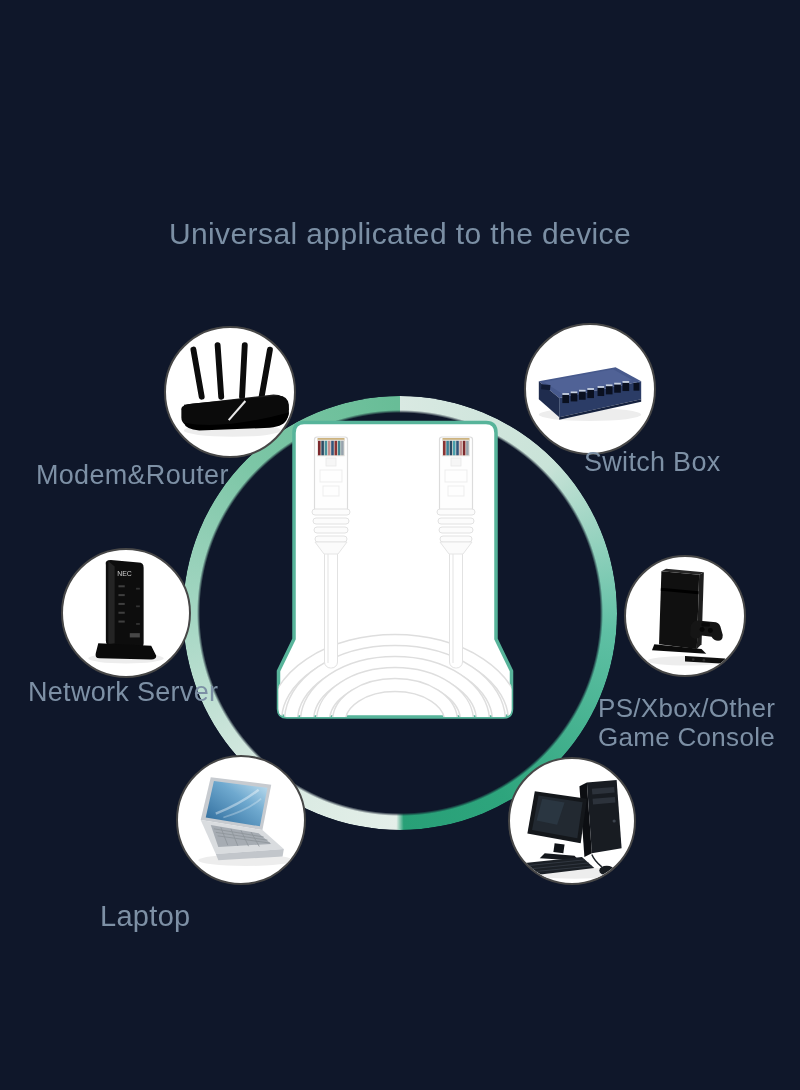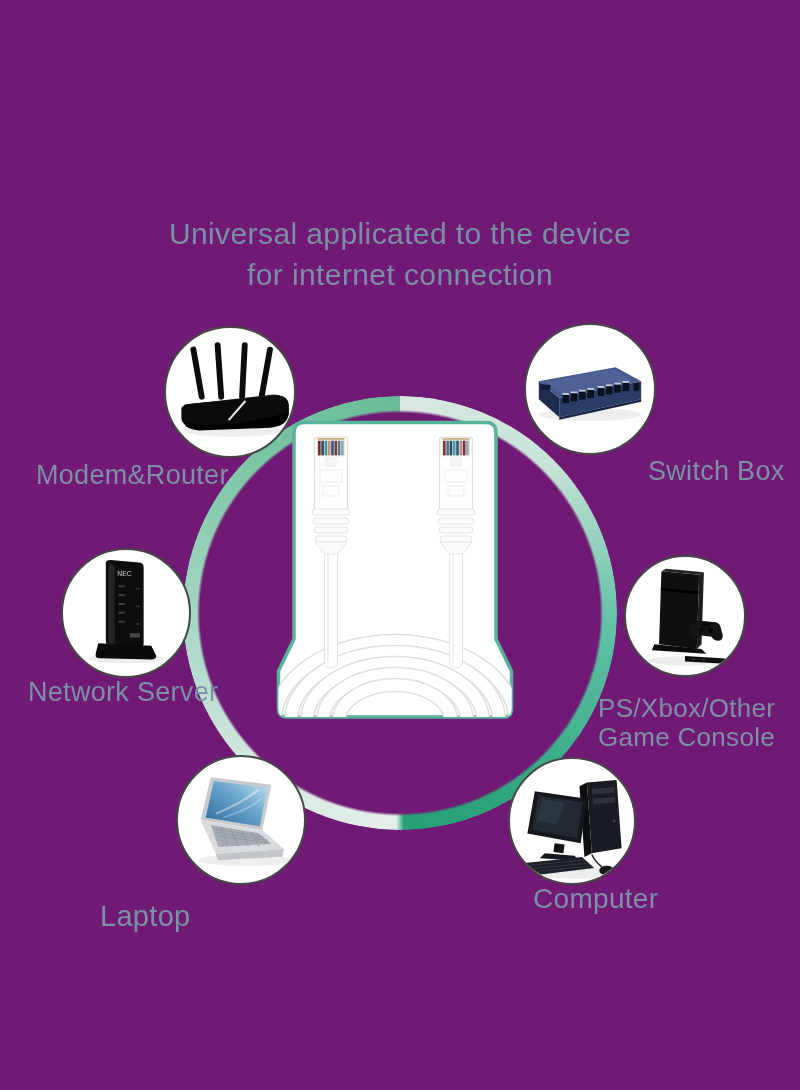--- a/index.html
+++ b/index.html
@@ -1,17 +1,17 @@
 <!DOCTYPE html>
 <html><head>
 <meta charset="utf-8">
 <style>
   html,body{margin:0;padding:0;background:#fff;}
   .canvas{
-    position:relative;width:800px;height:1090px;overflow:hidden;background:#701a75;
+    position:relative;width:800px;height:1090px;overflow:hidden;background:#0f172a;
     font-family:"Liberation Sans", sans-serif;
   }
   
   .title{
     position:absolute;top:213px;left:0;width:800px;text-align:center;
     color:#7b8fa4;font-size:30px;line-height:41px;font-weight:300;letter-spacing:.4px;
   }
   
   .ring{
     position:absolute;left:183px;top:396px;width:434px;height:434px;border-radius:50%;
@@ -35,34 +35,33 @@
   .dev-server  {left:61px; top:548px;width:130px;height:130px;}
   .dev-console {left:624px;top:555px;width:122px;height:122px;}
   .dev-laptop  {left:176px;top:755px;width:130px;height:130px;}
   .dev-computer{left:508px;top:757px;width:128px;height:128px;}
   
   .device-label{
     position:absolute;color:#7d90a5;font-size:27px;font-weight:300;letter-spacing:.3px;
     white-space:nowrap;z-index:4;
   }
   .lbl-router  {left:36px; top:436px;margin-top:24px;}
-  .lbl-switch  {left:648px;top:447px;margin-top:9px;}
+  .lbl-switch  {left:584px;top:447px;}
   .lbl-server  {left:28px; top:677px;text-align:right;}
   .lbl-console {left:598px;top:694px;width:202px;line-height:29px;white-space:normal;font-size:26px;}
   .lbl-laptop  {left:100px;top:900px;font-size:29px;}
   .lbl-computer{left:533px;top:883px;font-size:28px;}
 </style>
 </head>
 <body>
 
 <div class="canvas">
 
   <div class="title">
     <div>Universal applicated to the device</div>
-    <div>for internet connection</div>
   </div>
 
   <div class="ring"></div>
 
   <div class="cable-panel">
     <svg viewBox="0 0 260 312">
       <defs>
         <clipPath id="frameClip">
           <path d="M24 20 Q24 9.5 34 9.5 L216 9.5 Q226 9.5 226 20 L226 226 L241.5 258 L241.5 296 Q241.5 304 233 304 L17 304 Q8.5 304 8.5 296 L8.5 258 L24 226 Z"></path>
         </clipPath>
@@ -286,15 +285,14 @@
   </div>
 
   <div class="device-label lbl-router">Modem&amp;Router</div>
   <div class="device-label lbl-switch">Switch Box</div>
   <div class="device-label lbl-server">Network Server</div>
   <div class="device-label lbl-console">
     <span style="display:block">PS/Xbox/Other</span>
     <span style="display:block">Game Console</span>
   </div>
   <div class="device-label lbl-laptop">Laptop</div>
-  <div class="device-label lbl-computer">Computer</div>
 
 </div>
 
 </body></html>

